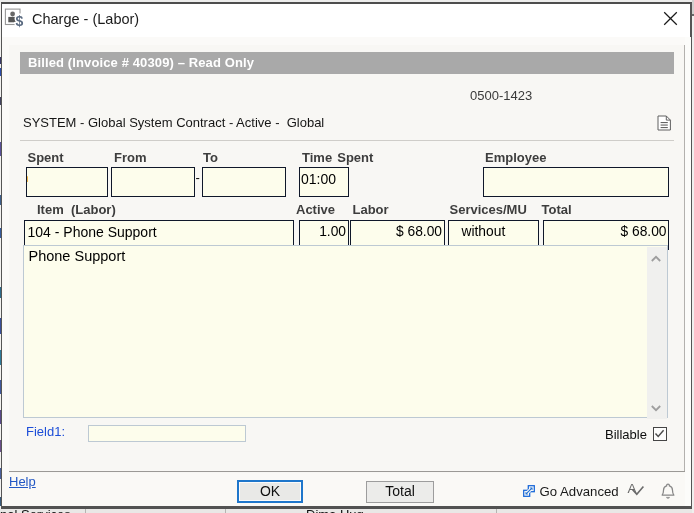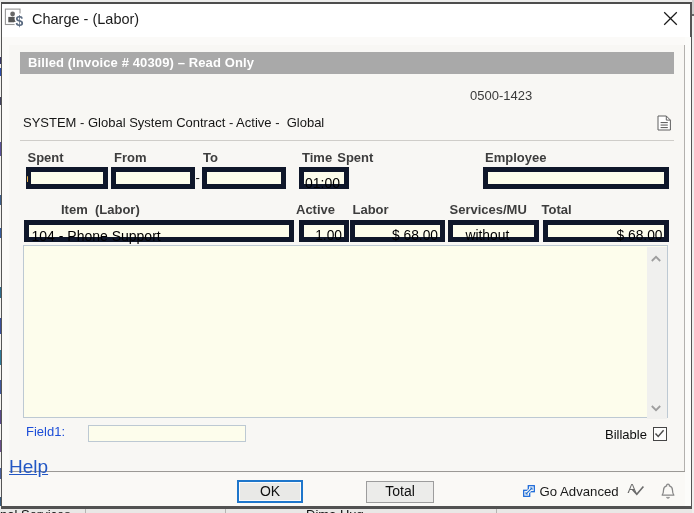--- a/index.html
+++ b/index.html
@@ -21,33 +21,33 @@
 
   
   #banner { left:20px; top:52px; width:654px; height:22px; background:#a9a9a9;
     color:#ffffff; font-weight:bold; font-size:13px; line-height:22px; padding-left:8px; letter-spacing:.12px; }
   #refnum { left:470px; top:88px; width:200px; font-size:13px; color:#3a3a3a; }
   #sysline { left:23px; top:115px; font-size:13px; color:#161616; }
   #sep1 { left:20px; top:140px; width:654px; height:1px; background:#cfcdc9; }
 
   
   .lbl { font-weight:bold; font-size:13px; color:#3d3d3d; }
-  .inp { background:#fdfdec; border:5px solid #0f172a; height:22px; font-size:13.8px; color:#000; }
+  .inp { background:#fdfdec; border:1px solid #0f172a; height:30px; font-size:13.8px; color:#000; }
 
   #l-date {left:27.5px; top:149.8px;} #l-from {left:114px; top:149.8px;} #l-to {left:203px; top:149.8px;}
   #l-time {left:302px; top:149.8px; word-spacing:1.5px;} #l-emp {left:485px; top:149.8px;}
   #i-date {left:26px; top:167px; width:82px;}
   #i-from {left:110.5px; top:167px; width:84px;}
   #i-to   {left:201.5px; top:167px; width:84px;}
   #i-time {left:299px; top:167px; width:49.5px; font-size:14px; line-height:22.5px; padding-left:1px;}
   #i-emp  {left:483px; top:167px; width:186px;}
   #dash1  {left:195.5px; top:170px; font-size:13px; color:#000;}
   #orangemark { left:26.8px; top:175.5px; width:1.6px; height:6.5px; background:#edb44a; border-radius:1px; }
 
-  #l-item {left:33px; top:201.8px;padding-left:28px;} #l-hours {left:296px; top:201.8px;} #l-rate {left:352.5px; top:201.8px;}
+  #l-item {left:9px; top:201.8px;padding-left:28px;} #l-hours {left:296px; top:201.8px;} #l-rate {left:352.5px; top:201.8px;}
   #l-disc {left:449.5px; top:201.8px;} #l-total {left:541.5px; top:201.8px;}
   .r2 { top:219.5px; line-height:22px; }
   #i-item {left:23.5px; width:270.5px; padding-left:3px; font-size:14px;}
   #i-hours {left:299px; width:49.5px; text-align:right; padding-right:1.5px;}
   #i-rate {left:350px; width:94.5px; text-align:right; padding-right:1.5px;}
   #i-disc {left:447.5px; width:91.5px; padding-left:13px;}
   #i-total {left:543px; width:126px; text-align:right; padding-right:1.5px;}
 
   
   #ta { left:23px; top:245px; width:645px; height:173px; background:#fdfdec; border:1px solid #bdc9d3; }
@@ -55,21 +55,21 @@
   #sb { position:absolute; right:0; top:1px; width:20px; height:172px; background:#f0f0ee; }
 
   
   #l-field1 { left:26px; top:424px; font-size:13px; color:#1d4ed8; }
   #i-field1 { left:88px; top:424.5px; width:158px; height:17px; background:#fdfdec; border:1px solid #bdc9d3; }
   #l-billable { left:605px; top:427px; font-size:13px; color:#0d0d0d; }
   #cb { left:652.5px; top:426.5px; width:14.5px; height:14.5px; background:#fdfdfc; border:1.5px solid #454545; }
 
   
   #sep2 { left:9px; top:471.3px; width:675.5px; height:1.2px; background:#9b9996; }
-  #help { left:9px; top:456px; font-size:19px; color:#2257c4; text-decoration:underline; }
+  #help { left:9px; top:474px; font-size:13px; color:#2257c4; text-decoration:underline; }
   #okbtn { left:237px; top:480px; width:66px; height:23px; border:2.2px solid #1e76cb; background:#e9e9e7; box-shadow:inset 0 0 0 1px #fafafa;
     text-align:center; font-size:14px; color:#101010; line-height:18.5px; }
   #cancelbtn { left:366px; top:481px; width:68px; height:21.5px; border:1px solid #9d9d9d; background:#ececea;
     text-align:center; font-size:14px; color:#101010; line-height:19.5px; }
   #goadv-ic { left:522.5px; top:485px; }
   #goadv { left:539.5px; top:484px; font-size:13.2px; color:#1a1a1a; }
   #acheck { left:627px; top:481px; }
   #bell { left:660px; top:483px; }
 
   
@@ -142,20 +142,21 @@
 <div class="abs lbl" id="l-disc">Services/MU</div>
 <div class="abs lbl" id="l-total">Total</div>
 
 <div class="abs inp r2" id="i-item">104 - Phone Support</div>
 <div class="abs inp r2" id="i-hours">1.00</div>
 <div class="abs inp r2" id="i-rate">$ 68.00</div>
 <div class="abs inp r2" id="i-disc">without</div>
 <div class="abs inp r2" id="i-total">$ 68.00</div>
 
 <div class="abs" id="ta">
+  <div class="abs" id="ta-text">Phone Support</div>
   <div id="sb">
     <svg style="position:absolute; left:2.5px; top:7.5px;" width="12" height="8" viewBox="0 0 12 8">
       <path d="M1.8 6 L6 1.8 L10.2 6" stroke="#9e9e9e" stroke-width="1.8" fill="none"></path>
     </svg>
     <svg style="position:absolute; left:2.5px; bottom:7.5px;" width="12" height="8" viewBox="0 0 12 8">
       <path d="M1.8 2 L6 6.2 L10.2 2" stroke="#9e9e9e" stroke-width="1.8" fill="none"></path>
     </svg>
   </div>
 </div>
 

